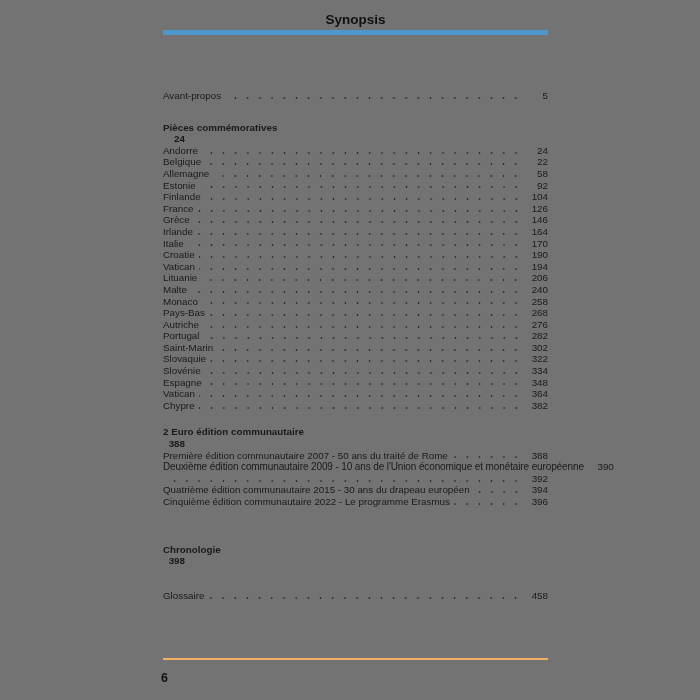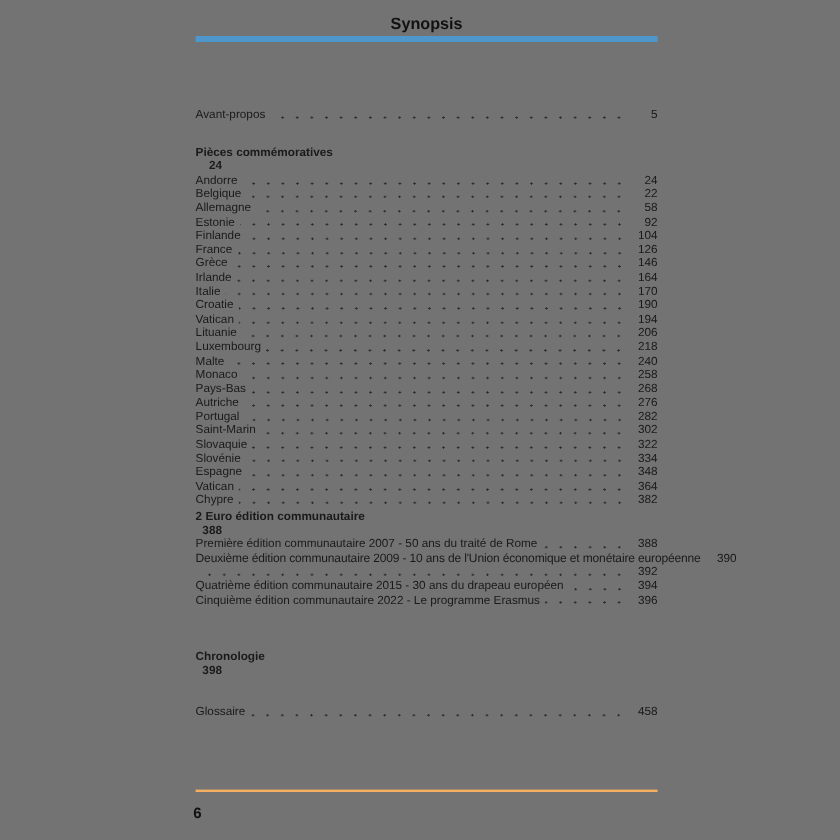--- a/index.html
+++ b/index.html
@@ -21,21 +21,21 @@
   .row .lbl { flex:0 0 auto; }
   .row .leader {
     flex:1 1 auto; min-width:0; align-self:stretch; margin:0 4px 0 4px;
     background-image: radial-gradient(circle, #2b2b2b 0.9px, rgba(0,0,0,0) 1.15px);
     background-size:12.2px 2.4px; background-repeat:repeat-x;
     background-position: right bottom 2.4px;
   }
   .row .pg { flex:0 0 auto; min-width:22px; text-align:right; }
   .bold { font-weight:bold;flex-direction:column; }
   .gap-lg { margin-top:20px; }
-  .gap-md { margin-top:2px; }
+  .gap-md { margin-top:15px; }
   .gap-chrono { margin-top:36px; }
   .gap-circ { margin-top:24px; }
   .gap-glos { margin-top:23px; }
   .condensed .lbl { font-size:10px; letter-spacing:-0.12px; }
   .footer-rule { position:absolute; top:658px; left:163px; width:385px; height:2px; background:#f4af63; }
   .page-num { position:absolute; left:161px; top:671px; font-size:12.5px; font-weight:bold; color:#111; }
 </style>
 </head>
 <body>
 
@@ -112,25 +112,20 @@
         <span class="lbl">Vatican</span>
         <span class="leader"></span>
         <span class="pg">194</span>
       </div>
       <div class="row">
         <span class="lbl">Lituanie</span>
         <span class="leader"></span>
         <span class="pg">206</span>
       </div>
       <div class="row">
-        <span class="lbl">Luxembourg</span>
-        <span class="leader"></span>
-        <span class="pg">218</span>
-      </div>
-      <div class="row">
         <span class="lbl">Malte</span>
         <span class="leader"></span>
         <span class="pg">240</span>
       </div>
       <div class="row">
         <span class="lbl">Monaco</span>
         <span class="leader"></span>
         <span class="pg">258</span>
       </div>
       <div class="row">

